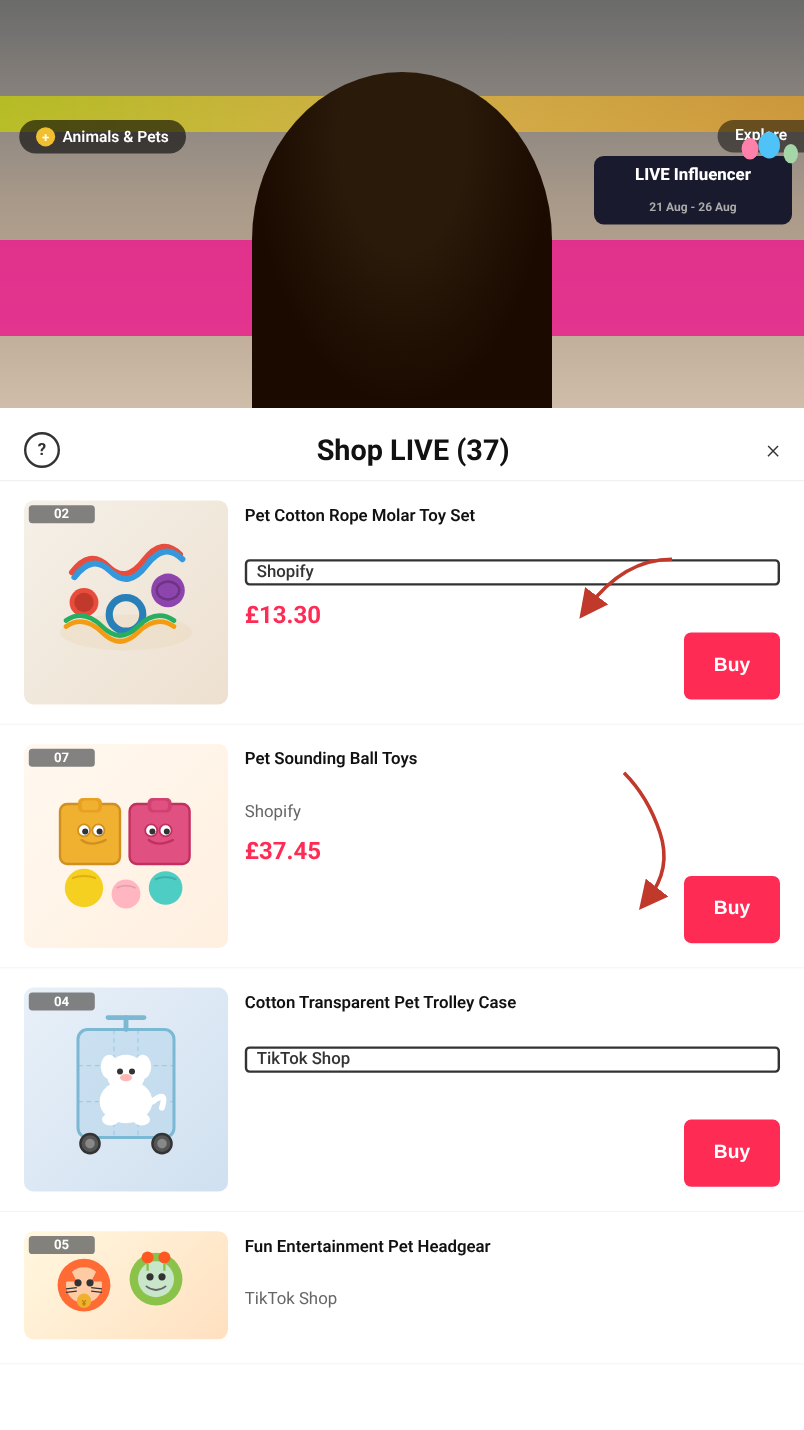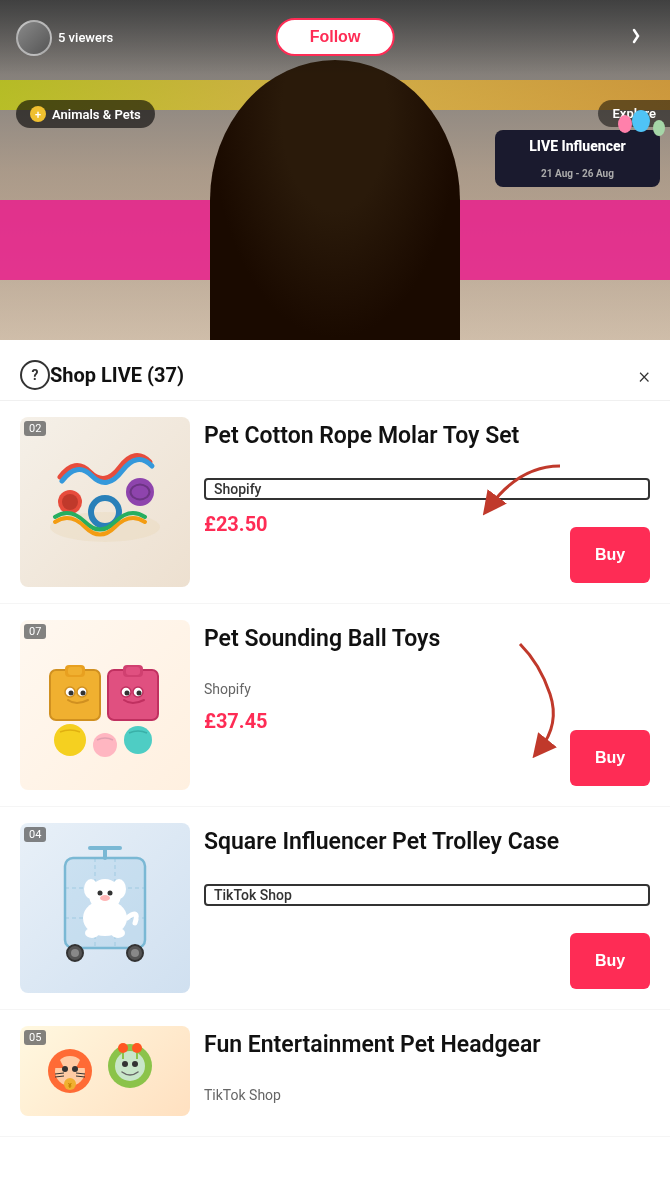--- a/index.html
+++ b/index.html
@@ -200,25 +200,25 @@
 
     .shop-header {
       display: flex;
       align-items: center;
       justify-content: space-between;
       padding: 20px 20px 10px 20px;
       border-bottom: 1px solid #f0f0f0;
     }
 
     .shop-title {
-      font-size: 20px;
+      font-size: 24px;
       font-weight: 700;
       color: #111;
       flex: 1;
-      text-align: left;
+      text-align: center;
     }
 
     .help-icon {
       width: 30px;
       height: 30px;
       border: 2px solid #333;
       border-radius: 50%;
       display: flex;
       align-items: center;
       justify-content: center;
@@ -253,22 +253,22 @@
       flex-shrink: 0;
     }
 
     .product-number {
       position: absolute;
       top: 4px;
       left: 4px;
       background: rgba(100,100,100,0.8);
       color: white;
       font-size: 11px;
-      font-weight: 400;
-      padding: 1px 5px;
+      font-weight: 700;
+      padding: 1px 21px;
       border-radius: 3px;
       z-index: 2;
     }
 
     
     .img-rope-toy {
       width: 170px;
       height: 170px;
       border-radius: 8px;
       background: linear-gradient(135deg, #f5f0e8 0%, #ede0d0 100%);
@@ -319,21 +319,21 @@
     }
 
     .product-info {
       flex: 1;
       display: flex;
       flex-direction: column;
       padding-top: 4px;
     }
 
     .product-name {
-      font-size: 23px;
+      font-size: 14px;
       font-weight: 600;
       color: #111;
       line-height: 1.3;
       margin-bottom: 4px;
     }
 
     .product-source {
       font-size: 14px;
       color: #666;
       margin-bottom: 12px;
@@ -408,32 +408,20 @@
   </style>
 </head>
 <body>
 
 <div class="live-header">
   <div class="live-header-bg"></div>
   <div class="top-color-bar"></div>
   <div class="pink-banner"></div>
   <div class="person-silhouette"></div>
 
-  <div class="top-bar">
-    <div class="viewers-info">
-      <div class="viewers-avatar"></div>
-      <span class="viewers-text">5 viewers</span>
-    </div>
-    <button class="follow-btn">Follow</button>
-    <div class="close-live-btn">
-      <svg width="20" height="20" viewBox="0 0 20 20" fill="white">
-        <path d="M8 4 L12 10 L8 16" stroke="white" stroke-width="2.5" fill="none" stroke-linecap="round"></path>
-      </svg>
-    </div>
-  </div>
 
   <div class="category-tag">
     <div class="category-dot">+</div>
     <span>Animals &amp; Pets</span>
   </div>
 
   <div class="explore-btn">Explore</div>
 
   <div class="influencer-badge">
     <div class="live-text">LIVE Influencer</div>
@@ -478,21 +466,21 @@
 
             <circle cx="100" cy="55" r="14" fill="#8e44ad"></circle>
             <path d="M93,50 Q100,45 107,50 Q112,55 107,60 Q100,65 93,60 Q88,55 93,50" stroke="#6c3483" stroke-width="2" fill="none"></path>
           </svg>
         </div>
       </div>
 
       <div class="product-info">
         <div class="product-name">Pet Cotton Rope Molar Toy Set</div>
         <div class="product-source highlighted">Shopify</div>
-        <div class="product-price">£23.50</div>
+        <div class="product-price">£13.30</div>
       </div>
 
       <svg style="position:absolute;right:100px;top:55px;width:130px;height:80px;pointer-events:none;" viewBox="0 0 130 80">
         <defs>
           <marker id="arrowhead1" markerWidth="8" markerHeight="8" refX="4" refY="4" orient="auto">
             <path d="M0,0 L8,4 L0,8 Z" fill="#c0392b"></path>
           </marker>
         </defs>
         <path d="M120,10 Q80,10 50,50" stroke="#c0392b" stroke-width="3" fill="none" marker-end="url(#arrowhead1)"></path>
       </svg>
@@ -595,21 +583,21 @@
             <circle cx="95" cy="110" r="8" fill="#555" stroke="#333" stroke-width="2"></circle>
             <circle cx="95" cy="110" r="4" fill="#888"></circle>
 
             <line x1="65" y1="15" x2="65" y2="5" stroke="#7ab8d4" stroke-width="4" stroke-linecap="round"></line>
             <line x1="50" y1="5" x2="80" y2="5" stroke="#7ab8d4" stroke-width="4" stroke-linecap="round"></line>
           </svg>
         </div>
       </div>
 
       <div class="product-info">
-        <div class="product-name">Square Influencer Pet Trolley Case</div>
+        <div class="product-name">Cotton Transparent Pet Trolley Case</div>
         <div class="product-source tiktok-highlighted">TikTok Shop</div>
       </div>
 
       <button class="buy-btn">Buy</button>
     </div>
 
     <div class="product-item" style="position:relative;padding-bottom:20px;">
       <div class="product-image-container">
         <div class="product-number">05</div>
         <div class="img-headgear" style="height:90px;overflow:hidden;">

